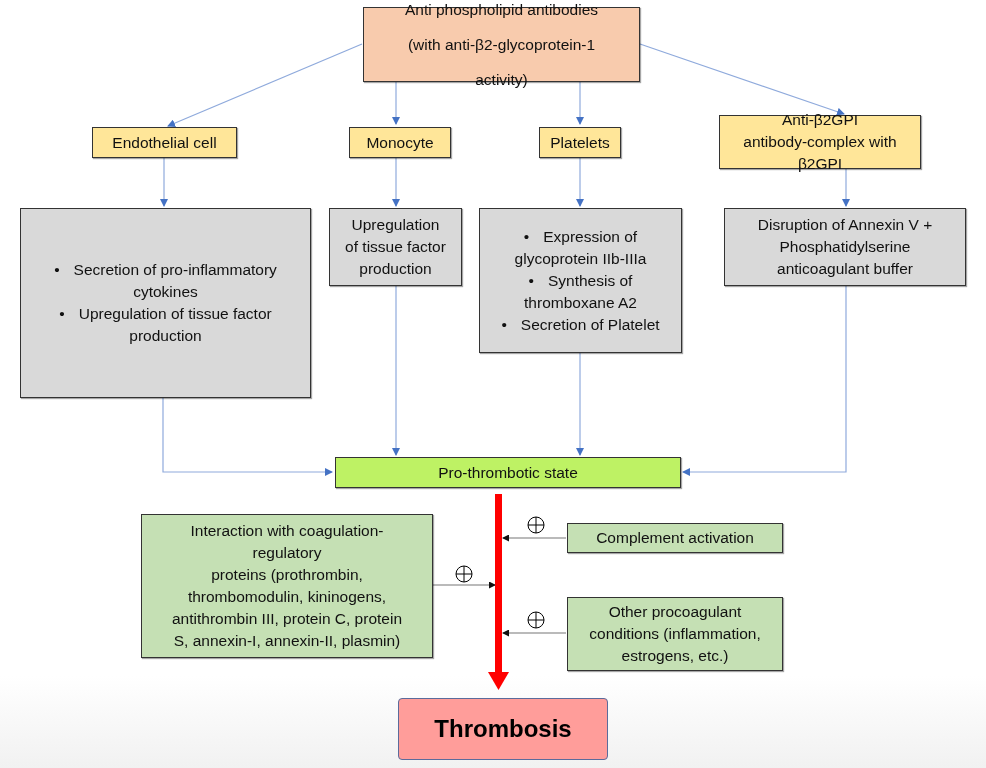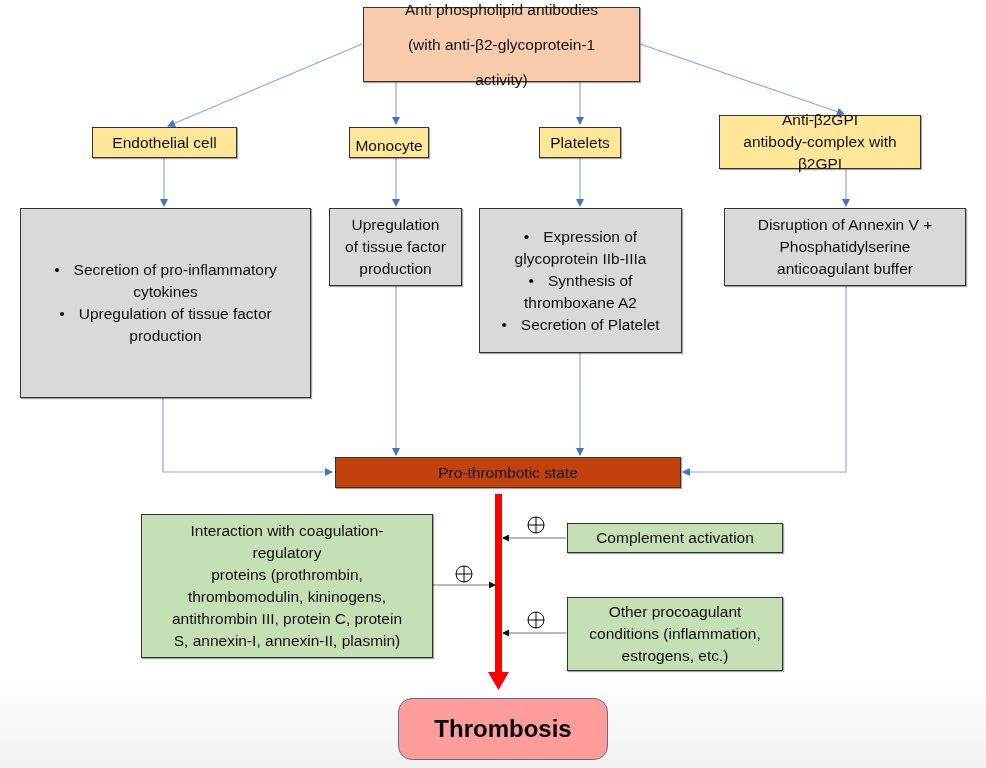--- a/index.html
+++ b/index.html
@@ -14,29 +14,29 @@
       position: absolute; box-sizing: border-box;
       border: 1.5px solid #333;
       text-align: center; display: flex; flex-direction: column;
       justify-content: center; align-items: center;
       font-size: 15.5px; line-height: 22px;
       box-shadow: 1px 1px 1px rgba(0,0,0,0.35);
     }
     .peach { background: #f8cbad; }
     .yellow { background: #ffe699; }
     .grey { background: #d9d9d9; }
-    .blue { background: #c2410c; }
+    .blue { background: #bef264; }
     .green { background: #c5e0b4; }
     .box ul { list-style: none; margin: 0; padding: 0; }
     .box li { margin: 0; padding: 0; }
     .box li .bullet { margin-right: 14px; }
     .thrombosis {
       position: absolute; box-sizing: border-box;
       left: 398px; top: 698px; width: 210px; height: 62px;
-      background: #ff9d9a; border: 1.5px solid #5b6b9b; border-radius: 14px;
+      background: #ff9d9a; border: 1.5px solid #5b6b9b; border-radius: 4px;
       display: flex; align-items: center; justify-content: center;
       font-size: 24px; font-weight: bold; color: #000;
     }
     .plus {
       position: absolute; width: 18px; height: 18px;
     }
   </style>
 </head>
 <body>
 
@@ -92,21 +92,21 @@
 
 <div class="box peach" style="left:363px;top:7px;width:277px;height:75px;gap:13px;">
   <div>Anti phospholipid antibodies</div>
   <div>(with anti-β2-glycoprotein-1</div>
   <div>activity)</div>
 </div>
 
 <div class="box yellow" style="left:92px;top:127px;width:145px;height:31px;">
   <div>Endothelial cell</div>
 </div>
-<div class="box yellow" style="left:349px;top:127px;width:80px;height:31px;justify-content:flex-end;">
+<div class="box yellow" style="left:349px;top:127px;width:102px;height:31px;">
   <div>Monocyte</div>
 </div>
 <div class="box yellow" style="left:539px;top:127px;width:82px;height:31px;">
   <div>Platelets</div>
 </div>
 <div class="box yellow" style="left:719px;top:115px;width:202px;height:54px;">
   <div>Anti-β2GPI</div>
   <div>antibody-complex with β2GPI</div>
 </div>
 

